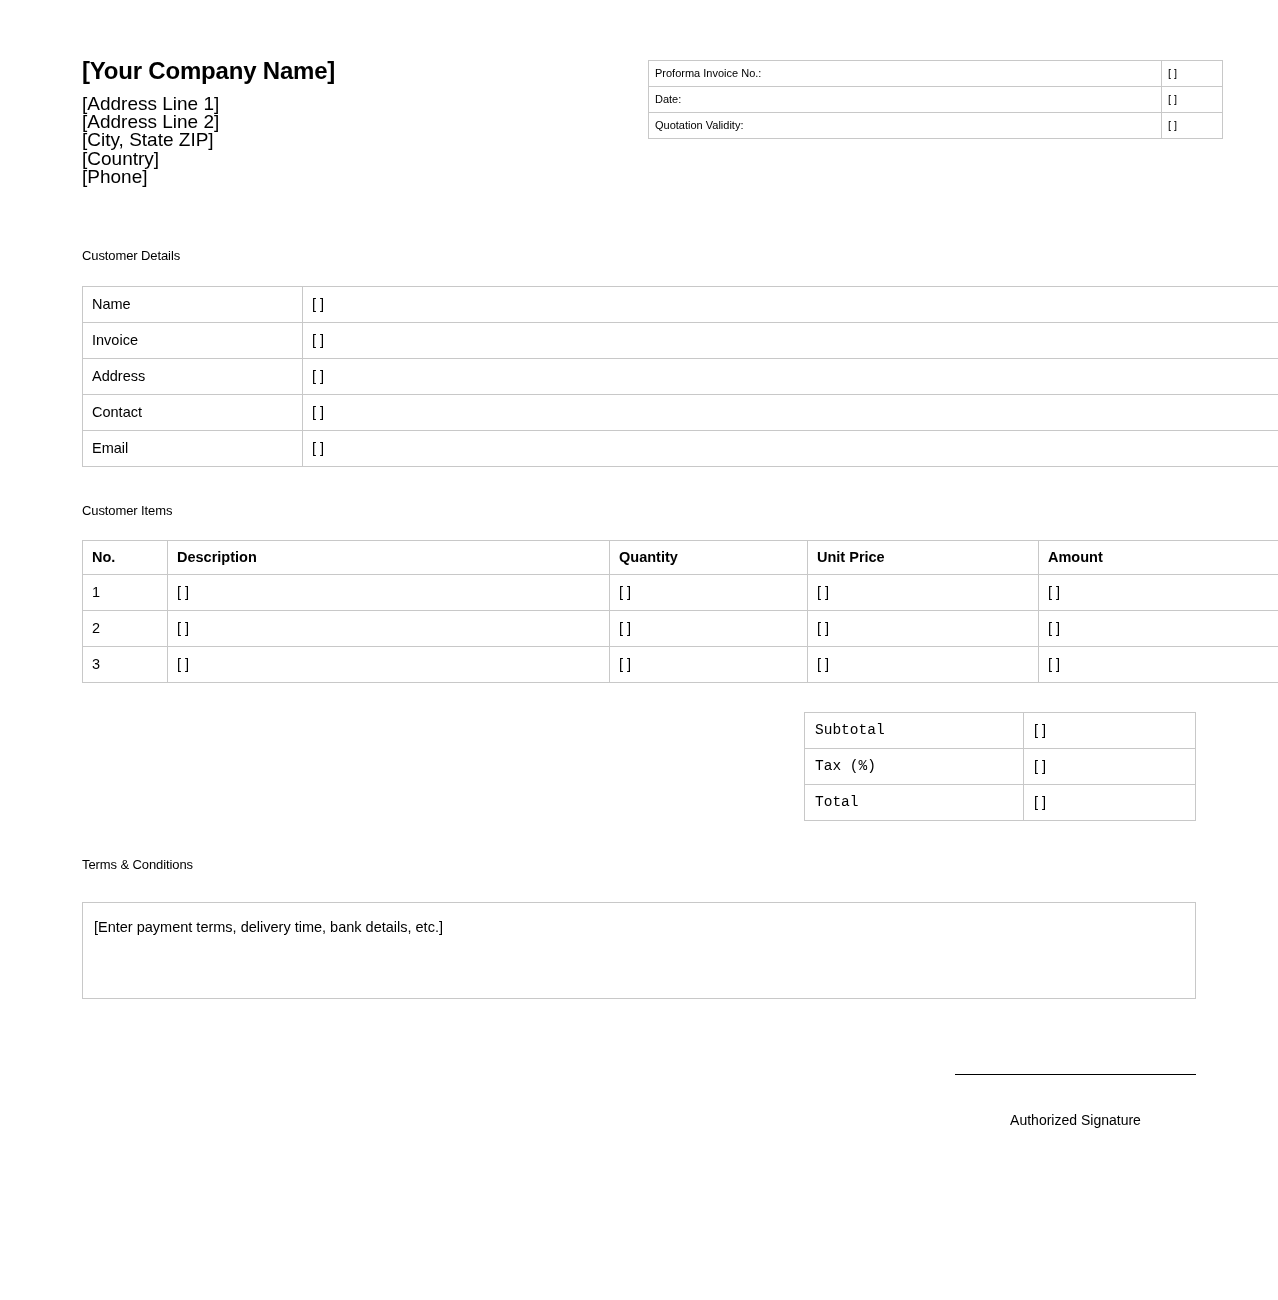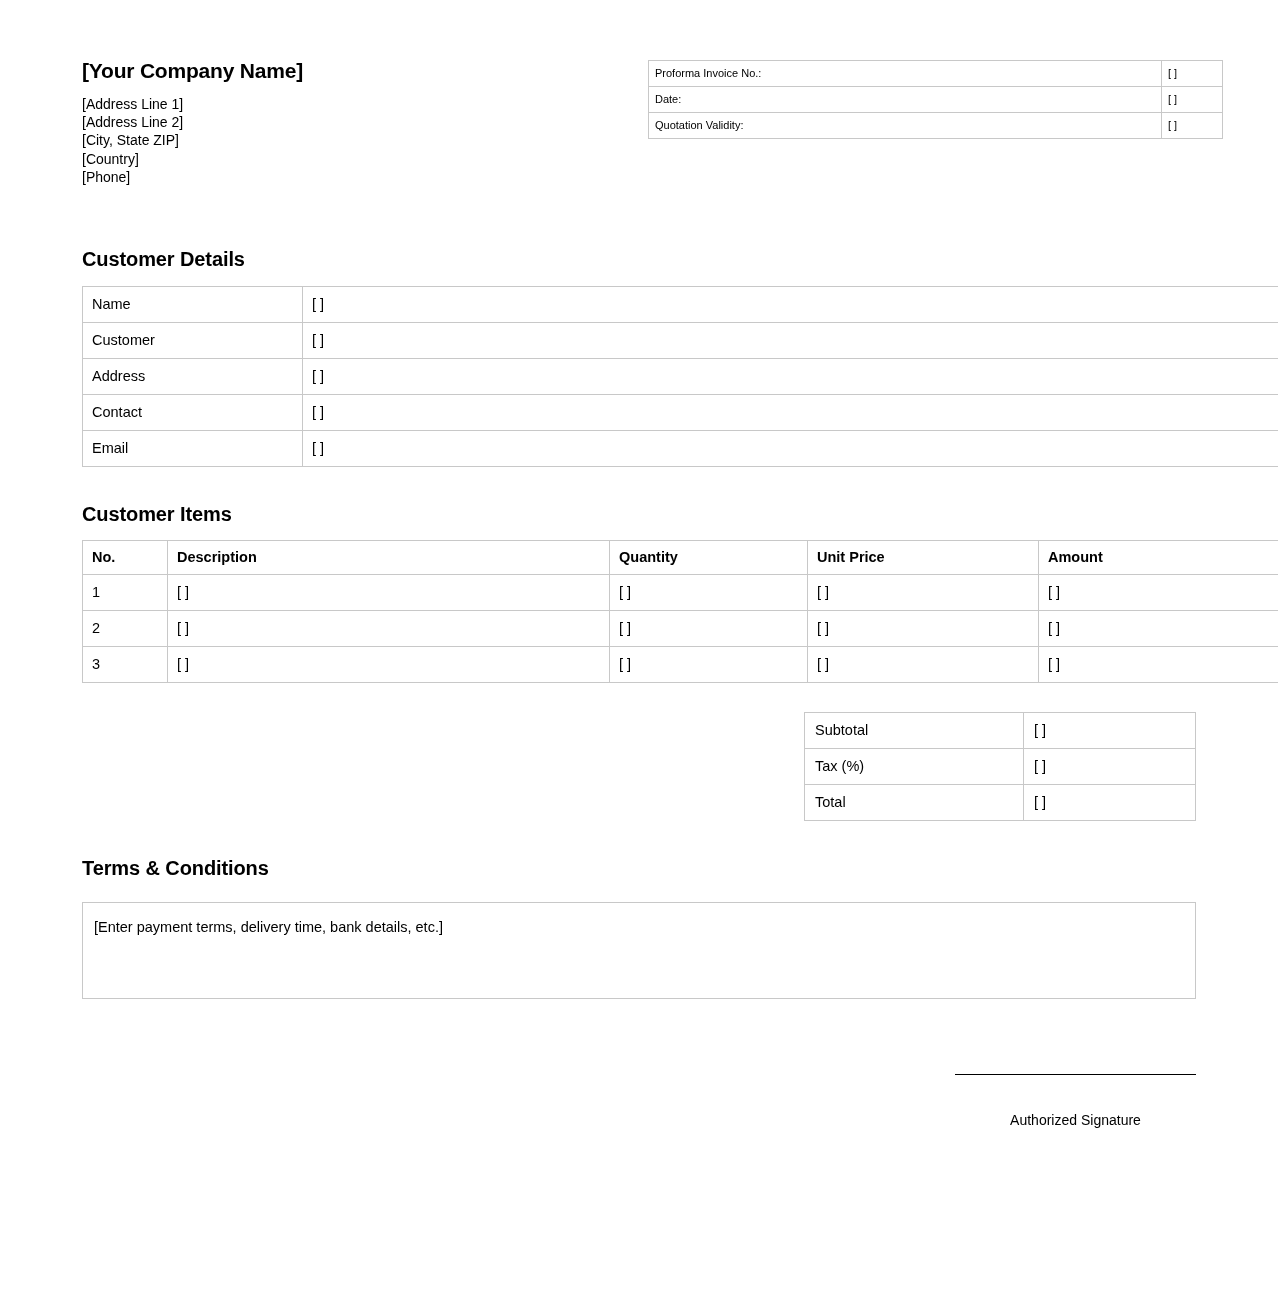--- a/index.html
+++ b/index.html
@@ -22,29 +22,29 @@
   }
 
   
   .header {
     position: absolute;
     left: 82px;
     top: 56px;
     width: 520px;
   }
   .company-name {
-    font-size: 21px;
+    font-size: 24px;
     font-weight: bold;
     letter-spacing: -0.2px;
     line-height: 30px;
     margin: 0 0 9px 0;
     white-space: nowrap;
   }
   .address-block {
-    font-size: 14px;
+    font-size: 19px;
     line-height: 18.2px;
   }
   .address-line { white-space: nowrap; }
 
   
   .meta-table {
     position: absolute;
     left: 648px;
     top: 60px;
     width: 548px;
@@ -58,22 +58,22 @@
     line-height: 16px;
     vertical-align: middle;
     height: 16px;
   }
   .meta-label { width: 500px; }
   .meta-value { width: 48px; }
 
   
   .section-heading {
     position: absolute;
-    font-size: 20px;
-    font-weight: bold;
+    font-size: 13px;
+    font-weight: normal;
     letter-spacing: -0.1px;
     white-space: nowrap;
   }
   #heading-customer { left: 82px; top: 248px; }
   #heading-items    { left: 82px; top: 503px; }
   #heading-terms    { left: 82px; top: 857px; }
 
   
   .grid-table {
     position: absolute;
@@ -113,21 +113,21 @@
   #items-table .col-qty   { width: 168px; margin-top: 13px; }
   #items-table .col-price { width: 201px; }
   #items-table .col-amt   { width: 278px; }
 
   
   #totals-table {
     left: 804px;
     top: 712px;
     width: 392px;
   }
-  #totals-table .col-tlabel { width: 200px; }
+  #totals-table .col-tlabel { width: 200px; font-family: Liberation Mono, monospace; }
   #totals-table td { padding: 9px 8px 10px 10px; }
 
   
   .terms-box {
     position: absolute;
     left: 82px;
     top: 902px;
     width: 1114px;
     height: 97px;
     box-sizing: border-box;
@@ -193,21 +193,21 @@
 
   <div class="section-heading" id="heading-customer">Customer Details</div>
 
   <table class="grid-table" id="customer-table">
     <tbody>
       <tr>
         <td class="col-label">Name</td>
         <td>[ ]</td>
       </tr>
       <tr>
-        <td class="col-label">Customer</td>
+        <td class="col-label">Invoice</td>
         <td>[ ]</td>
       </tr>
       <tr>
         <td class="col-label">Address</td>
         <td>[ ]</td>
       </tr>
       <tr>
         <td class="col-label">Contact</td>
         <td>[ ]</td>
       </tr>

